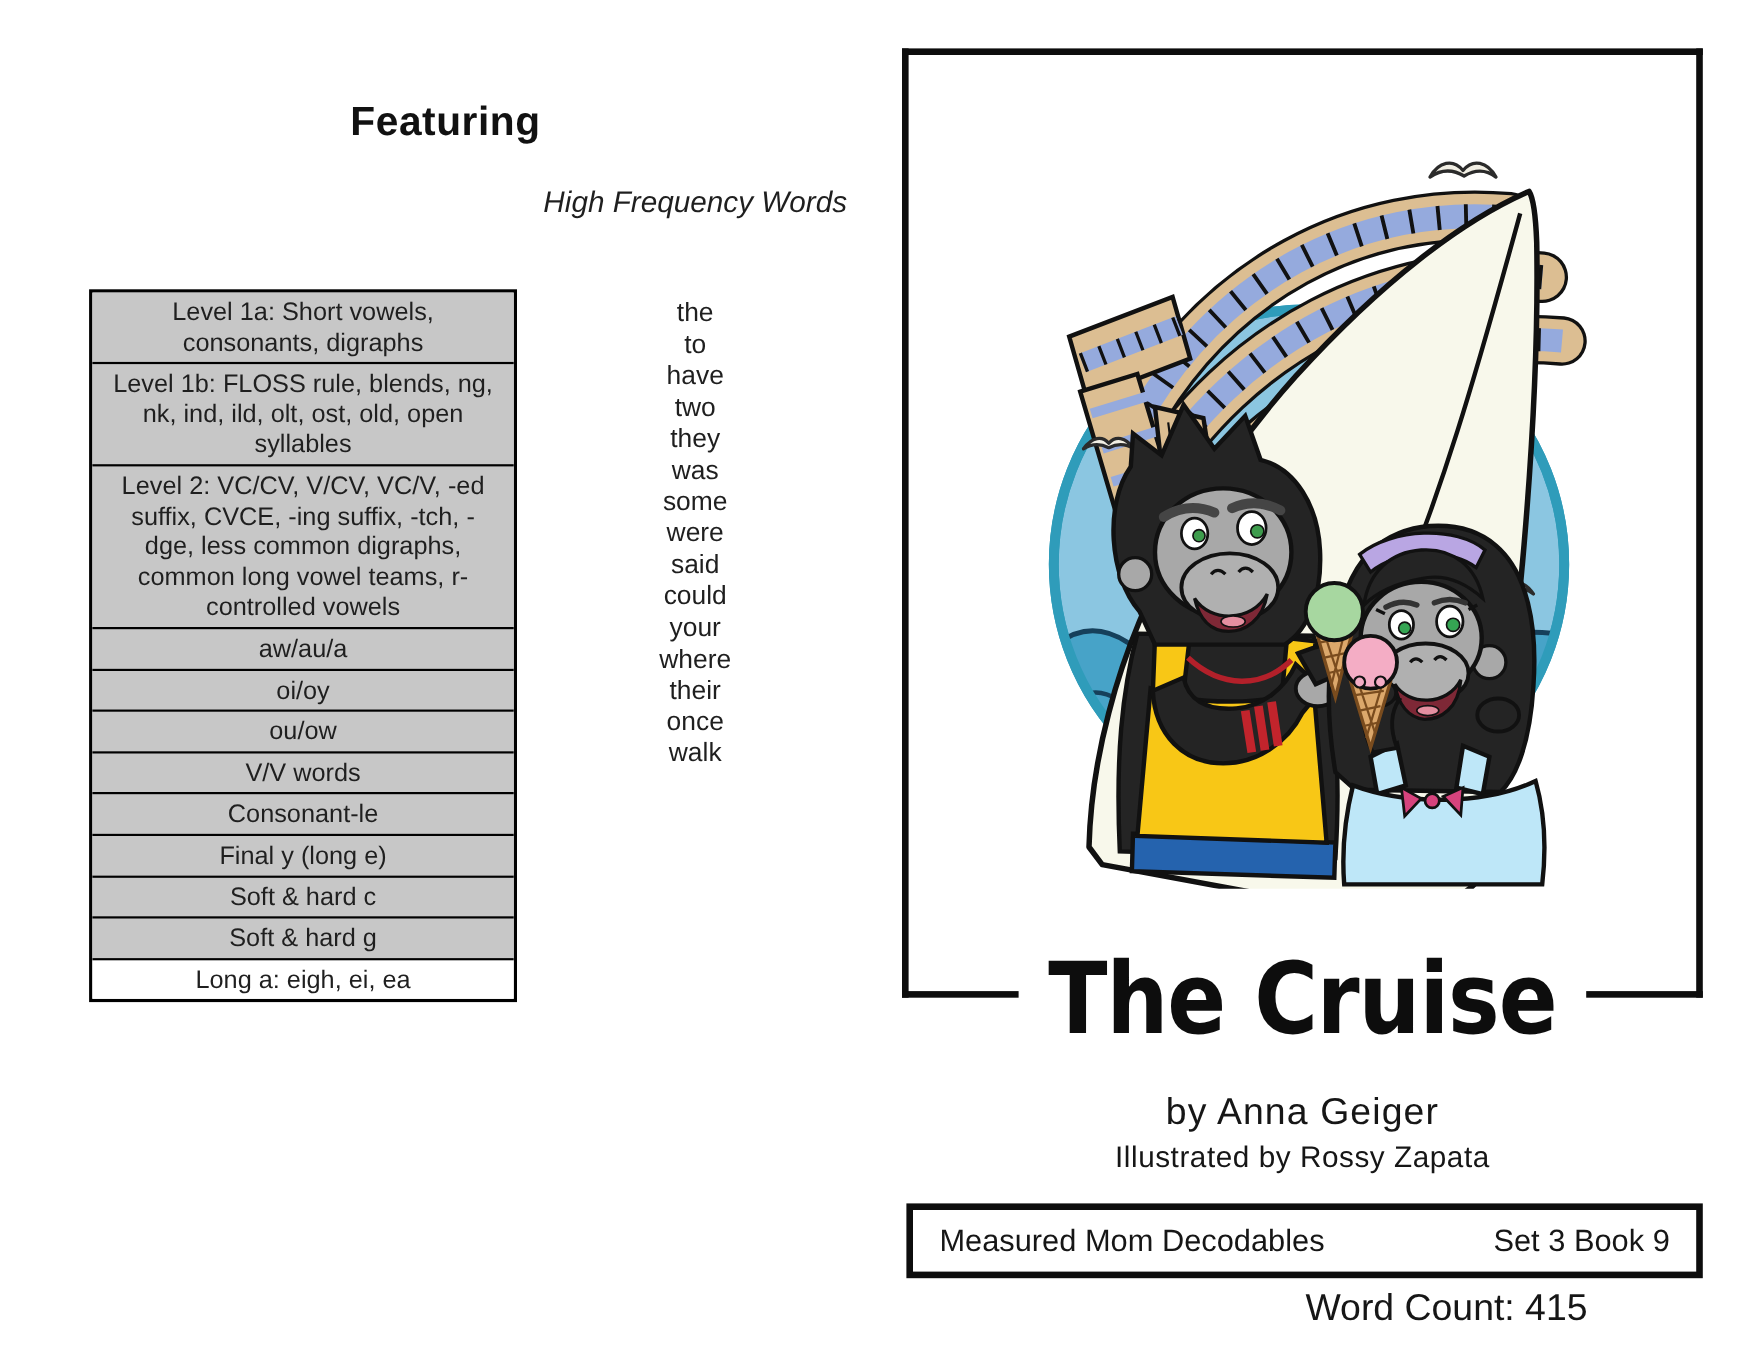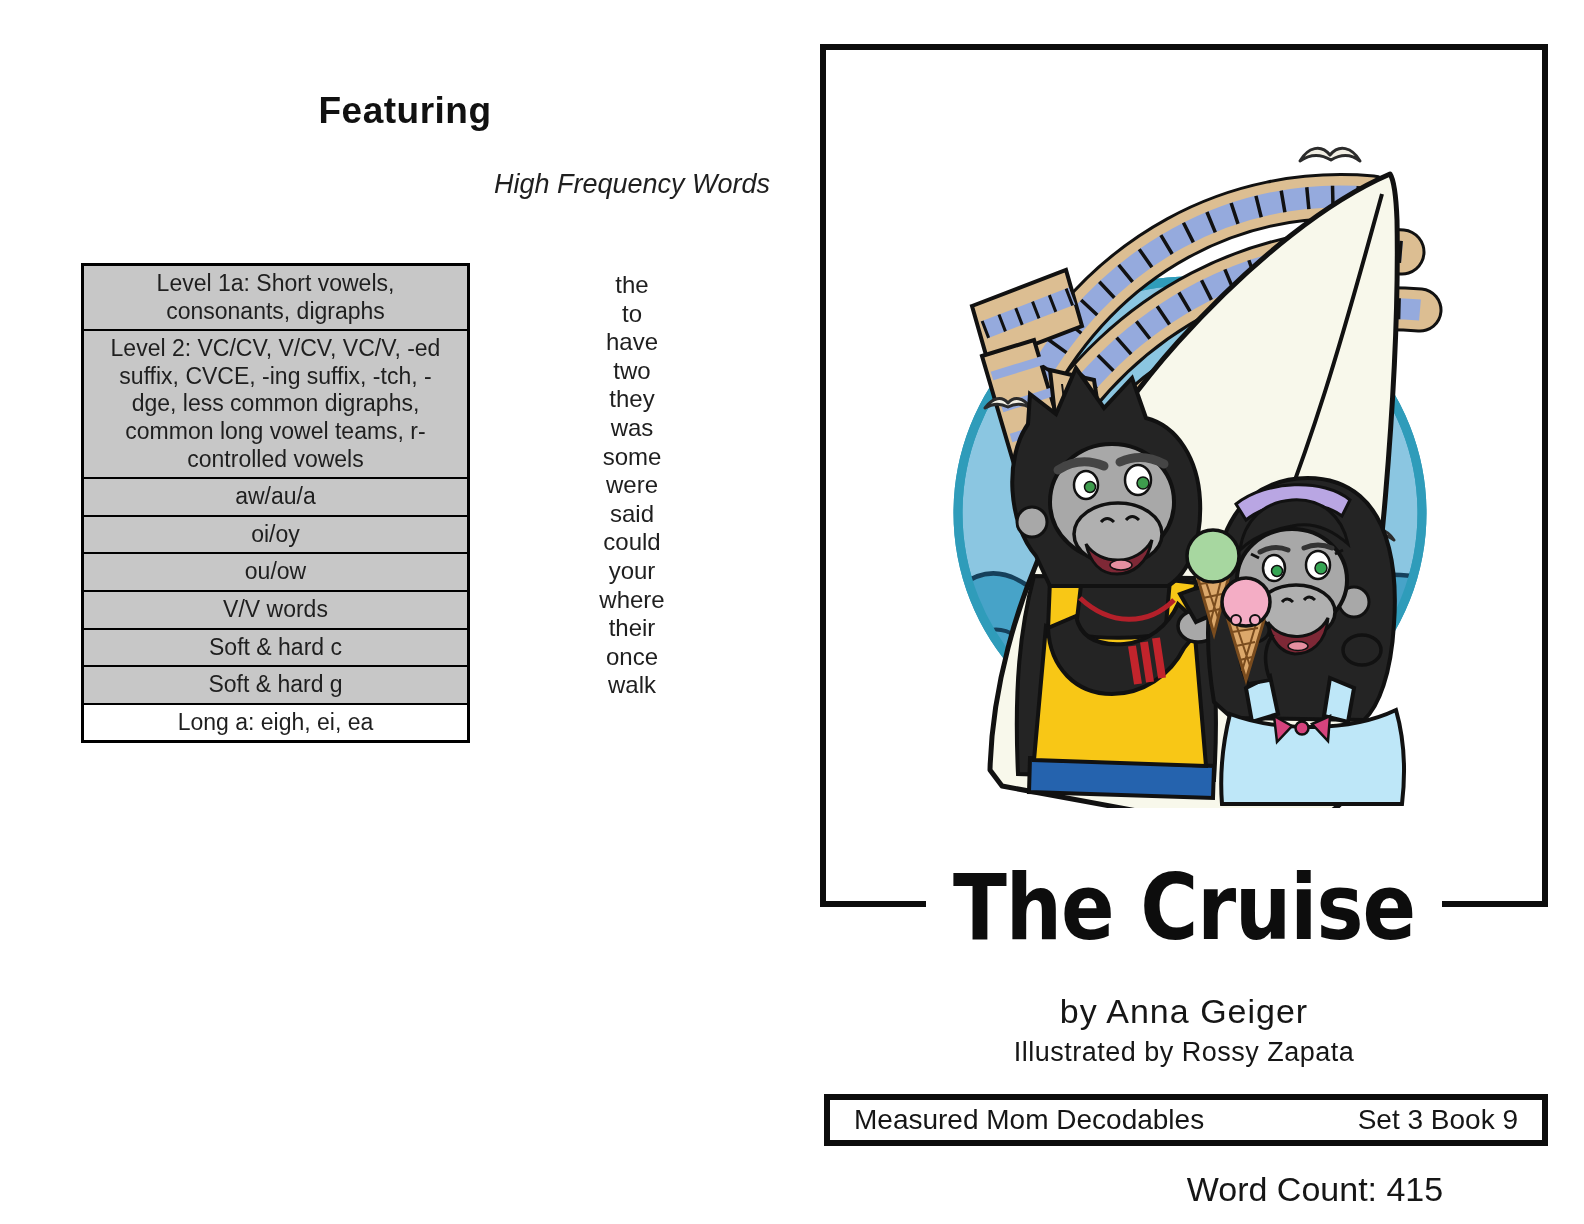--- a/index.html
+++ b/index.html
@@ -63,45 +63,48 @@
   }
   .byline{
     left:826px;top:992px;width:716px;
     text-align:center;font-size:34px;letter-spacing:1px;color:#161616;
   }
   .illustrator{
     left:826px;top:1037px;width:716px;
     text-align:center;font-size:27px;letter-spacing:0.5px;color:#161616;
   }
   .footer-box{
-    left:824px;top:1094px;width:724px;height:52px;
+    left:824px;top:1094px;width:724px;height:68px;
     border:6px solid #0d0d0d;box-sizing:border-box;
     display:flex;justify-content:space-between;align-items:center;
     padding:0 24px;font-size:28px;color:#161616;
   }
   .word-count{
     left:1100px;top:1170px;width:430px;
     text-align:center;font-size:34px;color:#161616;
   }
   .illus{left:880px;top:128px;}
 </style>
 </head>
 <body>
 
 <div id="page">
 
   <div class="abs featuring">Featuring</div>
 
   <div class="abs skills-table">
       <div class="skills-row">Level 1a: Short vowels, consonants, digraphs</div>
+      <div class="skills-row">Level 1b: FLOSS rule, blends, ng, nk, ind, ild, olt, ost, old, open syllables</div>
       <div class="skills-row">Level 2: VC/CV, V/CV, VC/V, -ed suffix, CVCE, -ing suffix, -tch, -dge, less common digraphs, common long vowel teams, r-controlled vowels</div>
       <div class="skills-row">aw/au/a</div>
       <div class="skills-row">oi/oy</div>
       <div class="skills-row">ou/ow</div>
       <div class="skills-row">V/V words</div>
+      <div class="skills-row">Consonant-le</div>
+      <div class="skills-row">Final y (long e)</div>
       <div class="skills-row">Soft &amp; hard c</div>
       <div class="skills-row">Soft &amp; hard g</div>
       <div class="skills-row unshaded">Long a: eigh, ei, ea</div>
     </div>
 
   <div class="abs hfw-heading">High Frequency Words</div>
 
   <div class="abs hfw-list">
       <div class="hfw-word">the</div>
       <div class="hfw-word">to</div>

